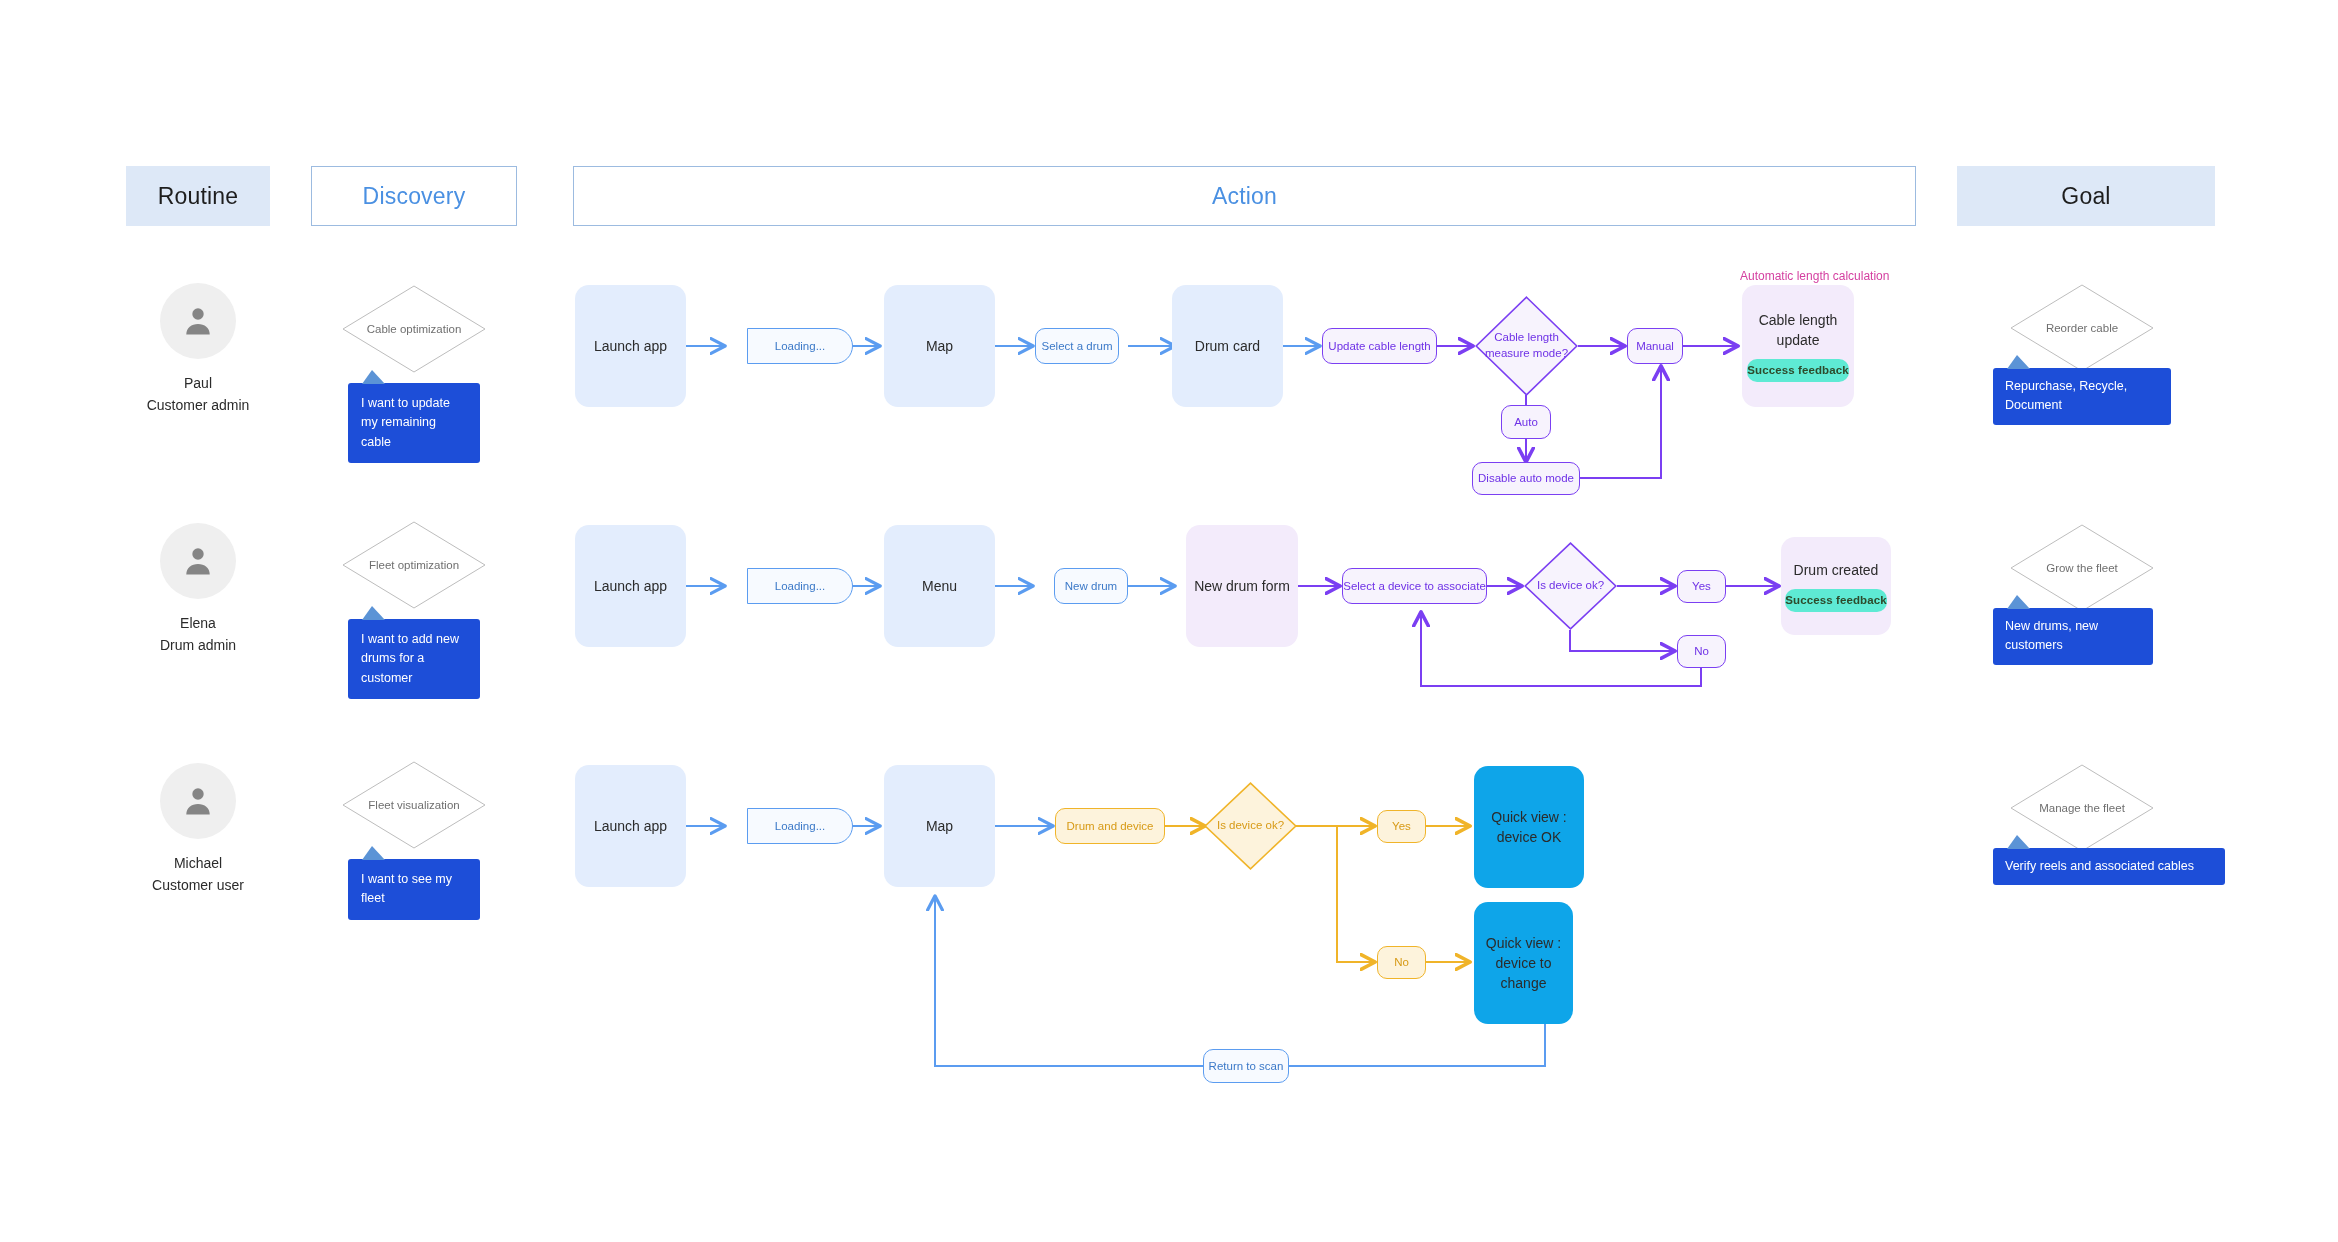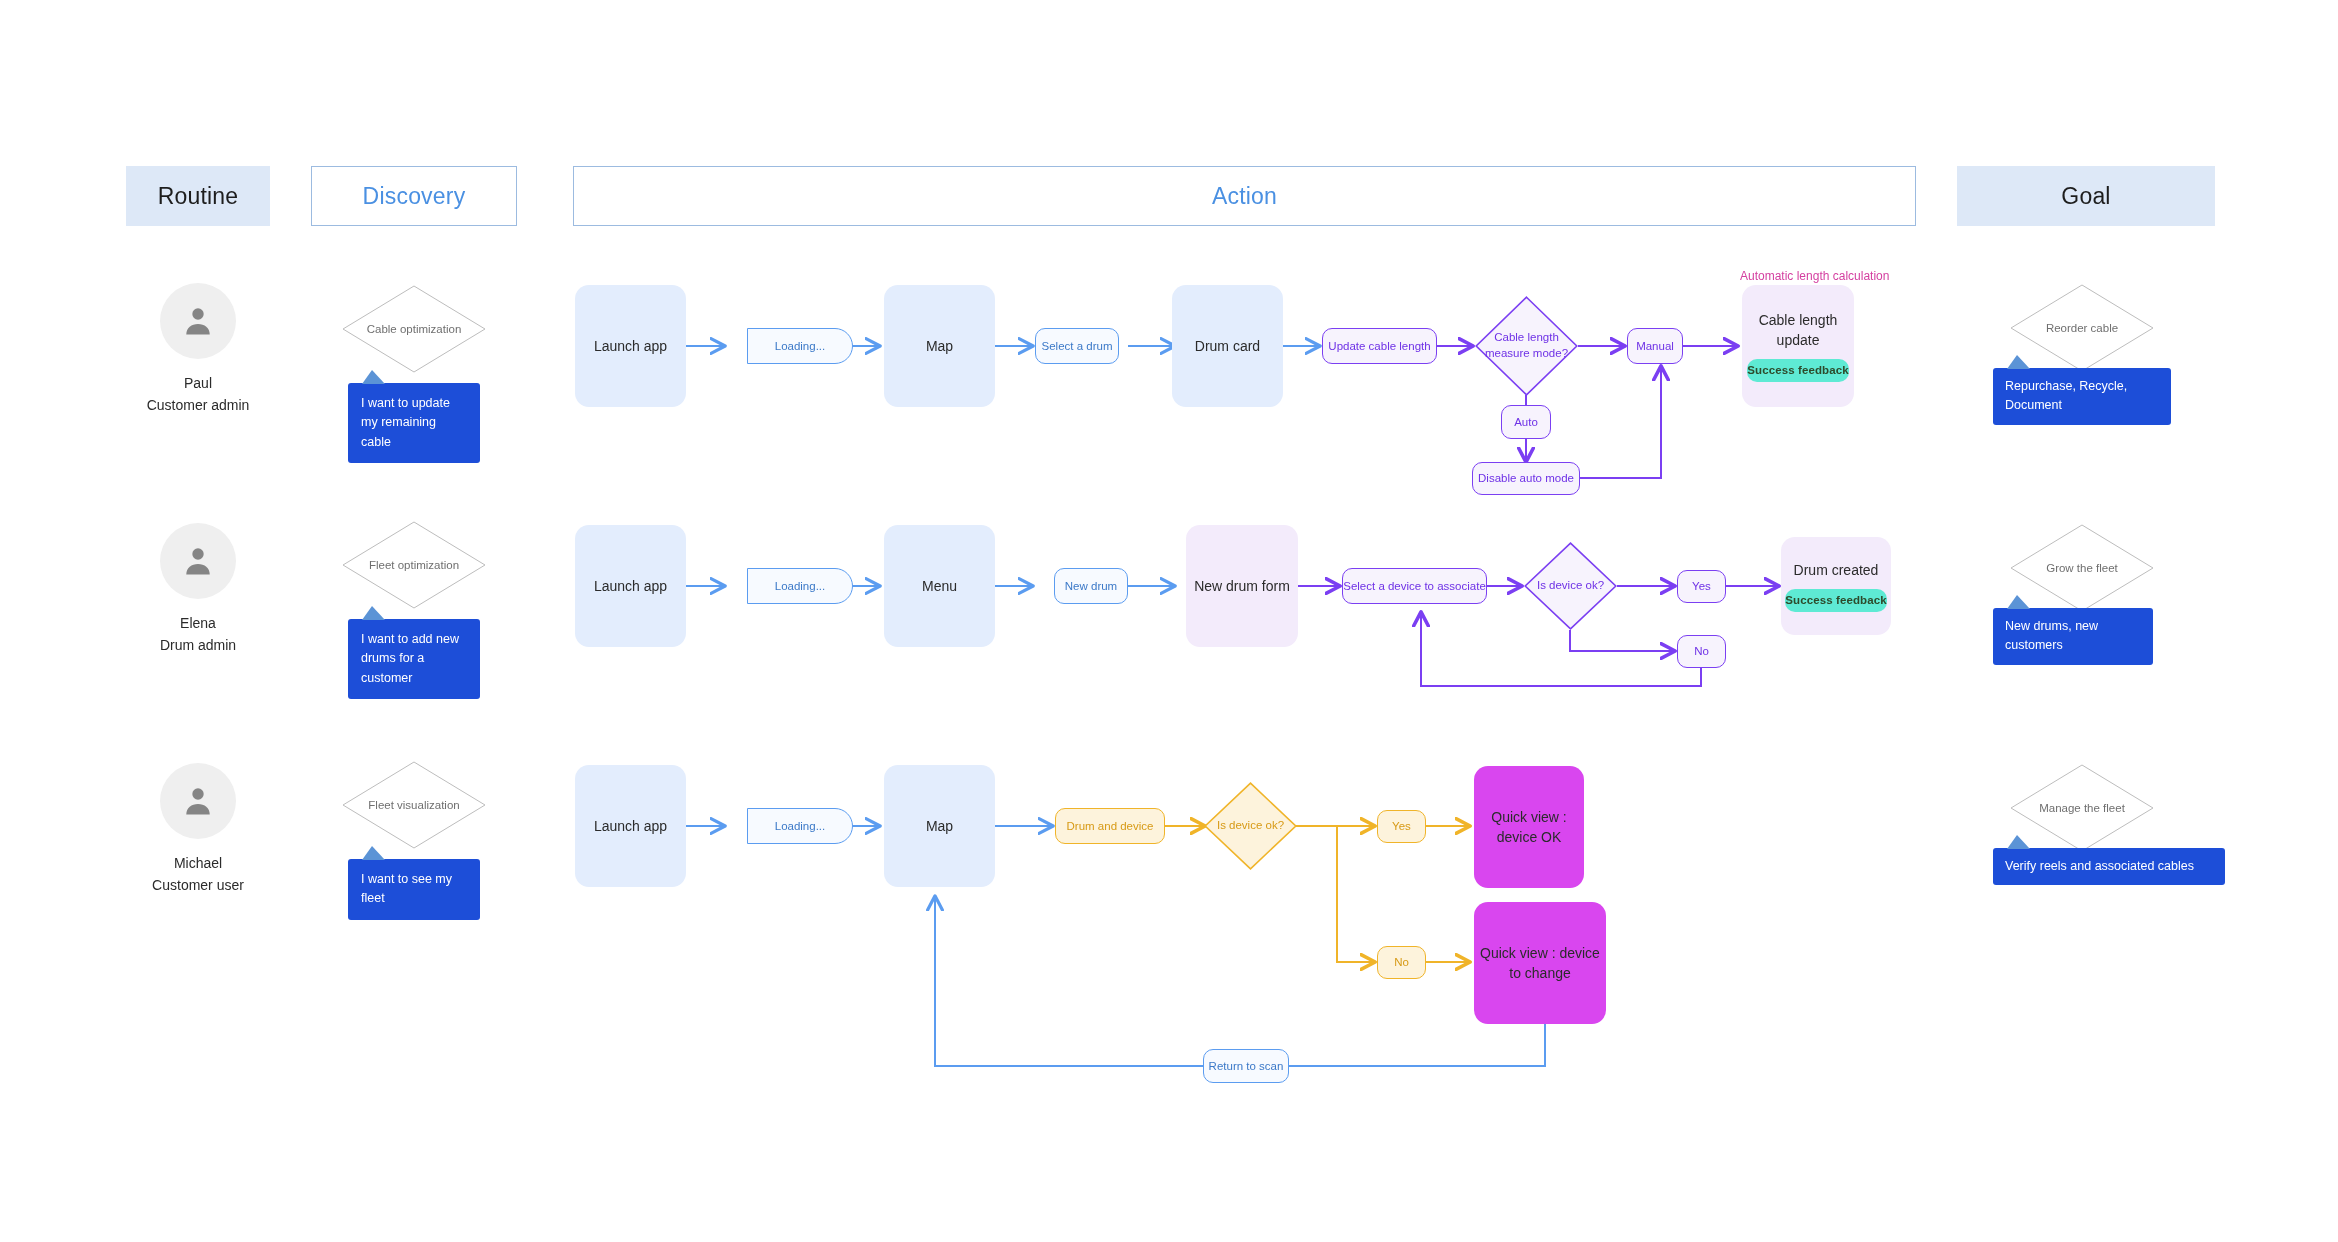--- a/index.html
+++ b/index.html
@@ -78,21 +78,21 @@
     display:flex; align-items:center; justify-content:center;
     text-align:center;
     border-radius:14px;
     font-size:14px;
     color:#2b2b2b;
     line-height:1.45;
     padding:6px;
   }
   .screen.blue   { background:#e3edfd; }
   .screen.purple { background:#f3ebfb; }
-  .screen.amber  { background:#d946ef; }
+  .screen.amber  { background:#0ea5e9; }
 
   .screen .inner { display:flex; flex-direction:column; align-items:center; gap:9px; }
   .badge-success {
     background:#5eead4; color:#2d4a2b;
     font-size:11.5px; font-weight:bold;
     padding:3px 0; border-radius:10px;
     letter-spacing:.1px;
     white-space:nowrap;
   }
 
@@ -381,17 +381,17 @@
       </svg>
     <div class="dtxt">Is device ok?</div>
   </div>
 
   <div class="pill amber" style="left:1377px; top:810px; width:49px; height:33px;">Yes</div>
 
   <div class="pill amber" style="left:1377px; top:946px; width:49px; height:33px;">No</div>
 
   <div class="screen amber" style="left:1474px; top:766px; width:110px; height:122px;">Quick view : device OK</div>
 
-  <div class="screen amber" style="left:1474px; top:902px; width:132px; height:122px;">Quick view : device to change</div>
+  <div class="screen amber" style="left:1474px; top:902px; width:99px; height:122px;">Quick view : device to change</div>
 
   <div class="pill blue" style="left:1203px; top:1049px; width:86px; height:34px;">Return to scan</div>
 
 </div>
 
 </body></html>

